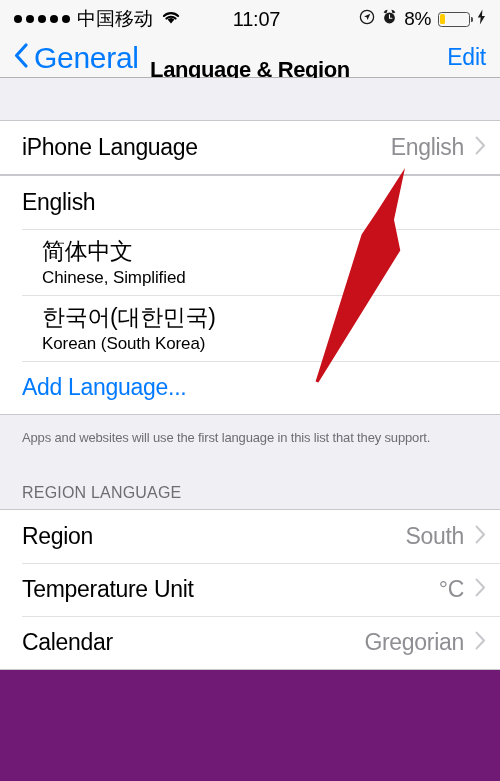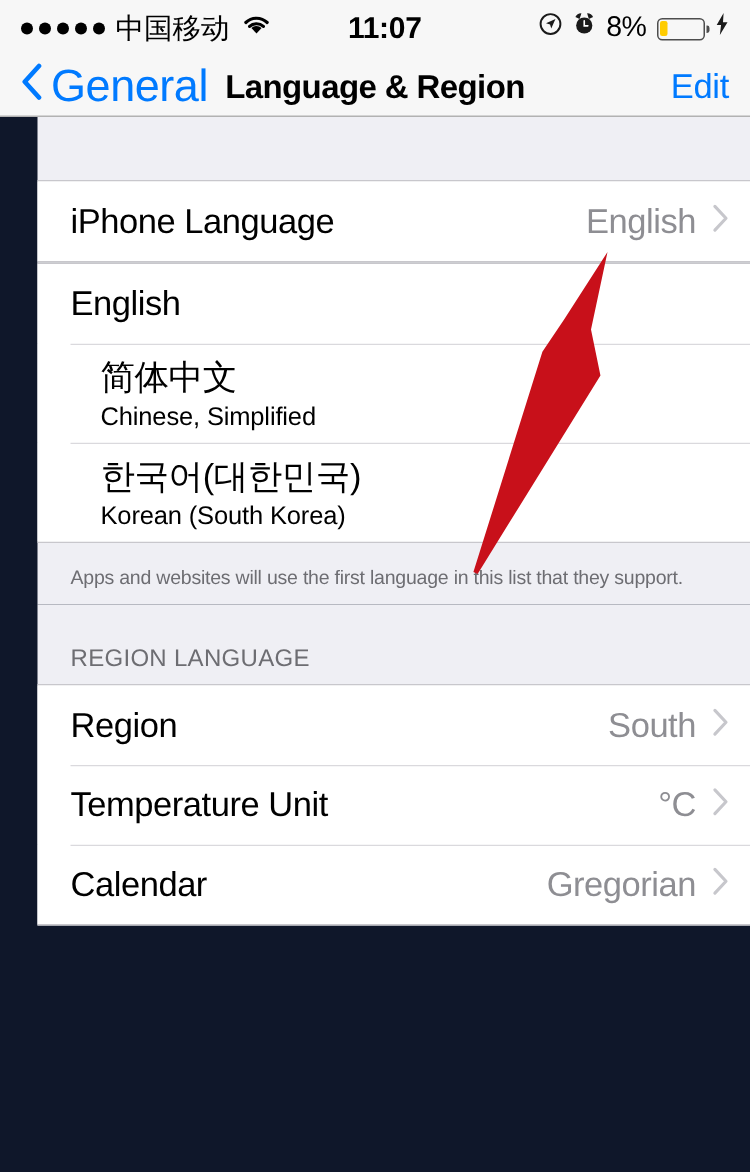--- a/index.html
+++ b/index.html
@@ -59,21 +59,21 @@
   .sb-center {
     position: absolute;
     left: 0;
     right: 0;
     top: 0;
     height: 38px;
     display: flex;
     align-items: center;
     justify-content: center;
     font-size: 20px;
-    font-weight: bold;
+    font-weight: normal;
     letter-spacing: -0.2px;
     pointer-events: none;
     margin-left: 13px;
   }
   .sb-right {
     margin-left: auto;
     display: flex;
     align-items: center;
     gap: 7px;
     z-index: 2;
@@ -124,21 +124,21 @@
     display: flex;
     align-items: center;
     gap: 6px;
     color: #007AFF;
     font-size: 30px;
     letter-spacing: -0.3px;
     z-index: 2;
   }
   .nav-title {
     position: absolute;
-    left: 0; right: 0; top: 0;
+    left: 0; right: 0; top: 12px;
     height: 40px;
     display: flex;
     align-items: center;
     justify-content: center;
     font-size: 22px;
     font-weight: bold;
     color: #000;
     letter-spacing: -0.4px;
     pointer-events: none;
   }
@@ -146,23 +146,22 @@
     margin-left: auto;
     color: #007AFF;
     font-size: 23px;
     letter-spacing: -0.2px;
     z-index: 2;
   }
 
   
   .content {
     position: relative;
-    background: #0f172a;
+    background: #701a75;
     height: 703px;
-    padding-left: 25px;
   }
   .gap {
     height: 42px;
     background: #EFEFF4;
   }
   .group {
     background: #FFFFFF;
     border-top: 1px solid #C8C7CC;
     border-bottom: 1px solid #C8C7CC;
   }
@@ -346,20 +345,23 @@
           <span class="row-title">简体中文</span>
           <span class="row-sub">Chinese, Simplified</span>
         </span>
       </div>
       <div class="row two-line">
         <span class="row-stack">
           <span class="row-title">한국어(대한민국)</span>
           <span class="row-sub">Korean (South Korea)</span>
         </span>
       </div>
+      <div class="row">
+        <span class="row-title link">Add Language...</span>
+      </div>
     </div>
 
     <div class="section-footer">Apps and websites will use the first language in this list that they support.</div>
 
     <div class="section-header">REGION LANGUAGE</div>
 
     <div class="group">
       <div class="row">
         <span class="row-title">Region</span>
         <span class="row-right">

